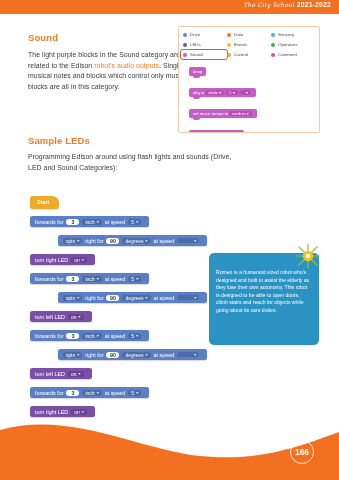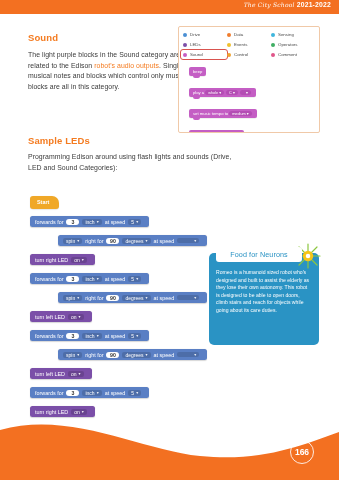--- a/index.html
+++ b/index.html
@@ -317,23 +317,20 @@
       <line x1="20" y1="20" x2="36" y2="20"></line>
       <line x1="20" y1="20" x2="32" y2="32"></line>
       <line x1="20" y1="20" x2="20" y2="36"></line>
       <line x1="20" y1="20" x2="8" y2="32"></line>
       <line x1="20" y1="20" x2="4" y2="20"></line>
       <line x1="20" y1="20" x2="8" y2="8"></line>
     </g>
     <circle cx="20" cy="20" r="7" fill="#f5c518"></circle>
     <circle cx="20" cy="20" r="3" fill="#ffffff"></circle>
   </svg>
-  <div class="callout-title-wrap">
-    <span class="callout-title">Food for Neurons</span>
-  </div>
   <div class="callout-body">Romeo is a humanoid sized robot who's designed and built to assist the elderly as they lose their own autonomy. This robot is designed to be able to open doors, climb stairs and reach for objects while going about its care duties.</div>
 </div>
 
 <div class="footer">
   <svg width="339" height="64" viewBox="0 0 339 64" preserveAspectRatio="none">
     <path d="M0,14 C70,-6 140,34 200,40 C262,46 300,30 339,16 L339,64 L0,64 Z" fill="#f37021"></path>
   </svg>
   <div class="page-badge">166</div>
 </div>
 

